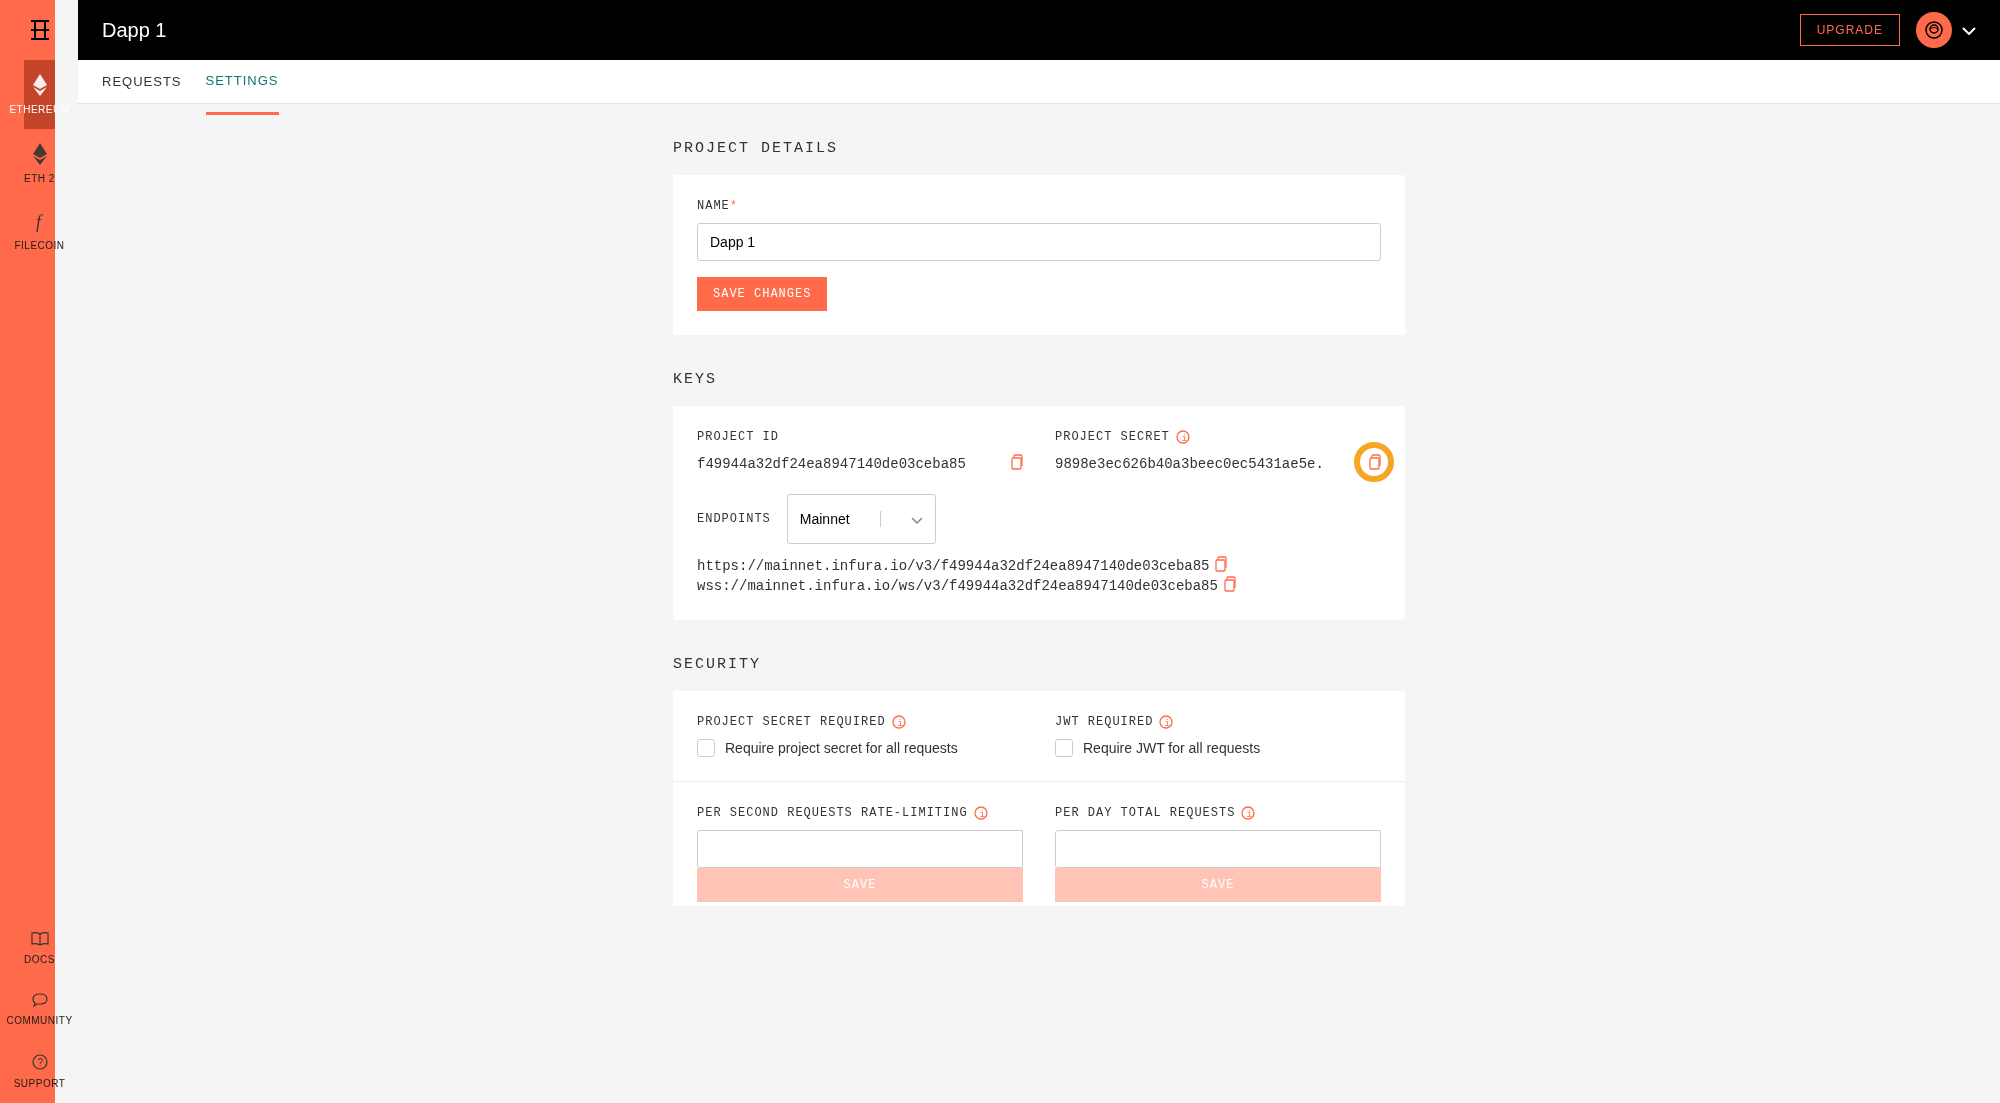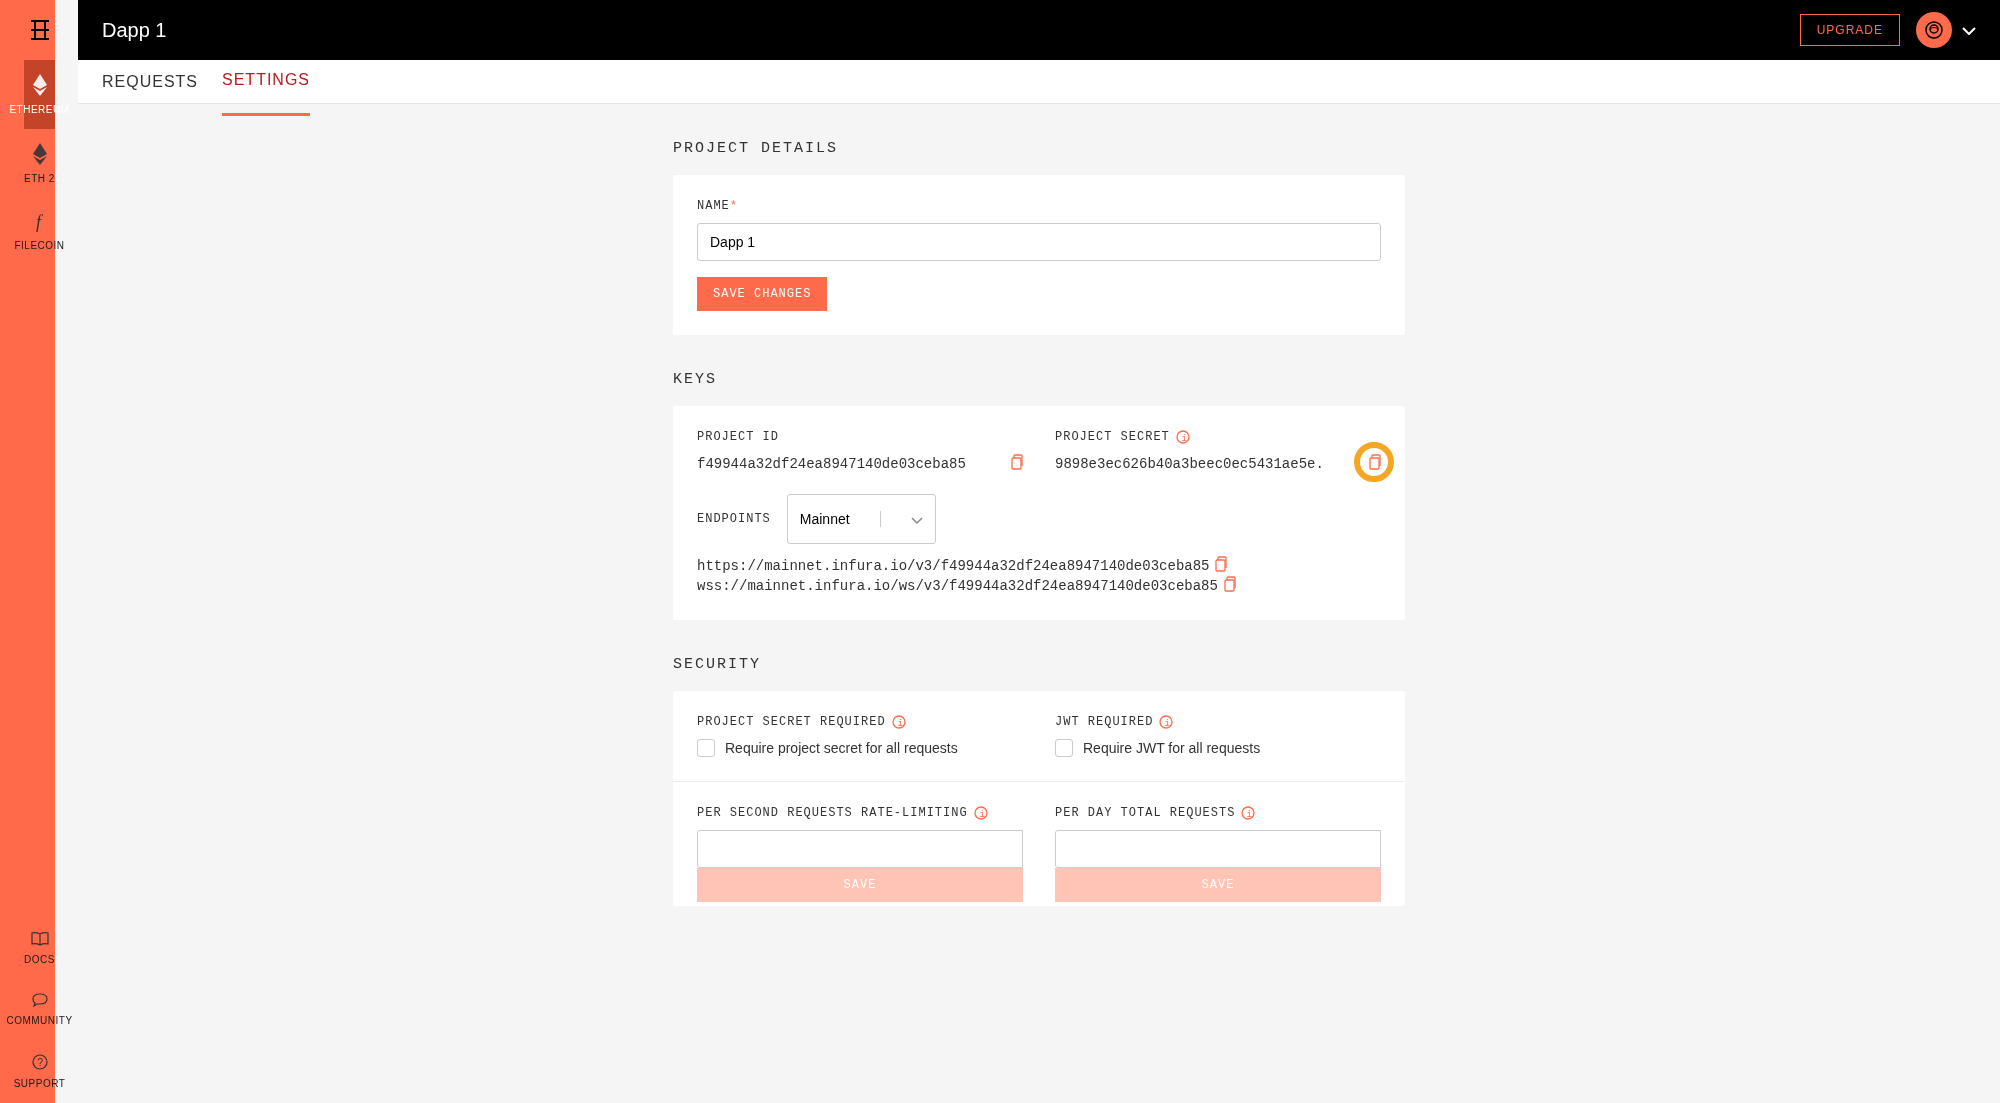--- a/index.html
+++ b/index.html
@@ -39,24 +39,24 @@
   display: flex; align-items: center; justify-content: center; cursor: pointer;
 }
 .chevron { margin-left: 10px; cursor: pointer; }
 
 .tabs {
   position: fixed; left: 78px; right: 0; top: 60px; height: 44px;
   background: #fff; display: flex; align-items: center; padding: 0 24px;
   border-bottom: 1px solid #e5e5e5;
 }
 .tab {
-  font-size: 16px; letter-spacing: 1px; color: #333; padding: 24px 0;
+  font-size: 13px; letter-spacing: 1px; color: #333; padding: 24px 0;
   margin-right: 24px; cursor: pointer;
 }
-.tab.active { color: #b91c1c; border-bottom: 3px solid #ff6b4a; }
+.tab.active { color: #0f766e; border-bottom: 3px solid #ff6b4a; }
 
 .content {
   margin-left: 78px; margin-top: 104px; padding: 36px 0;
   display: flex; flex-direction: column; align-items: center;
 }
 .section { width: 732px; }
 .section-title {
   font-family: 'Courier New', monospace; font-size: 15px; letter-spacing: 2px;
   color: #333; margin-bottom: 18px;
 }

